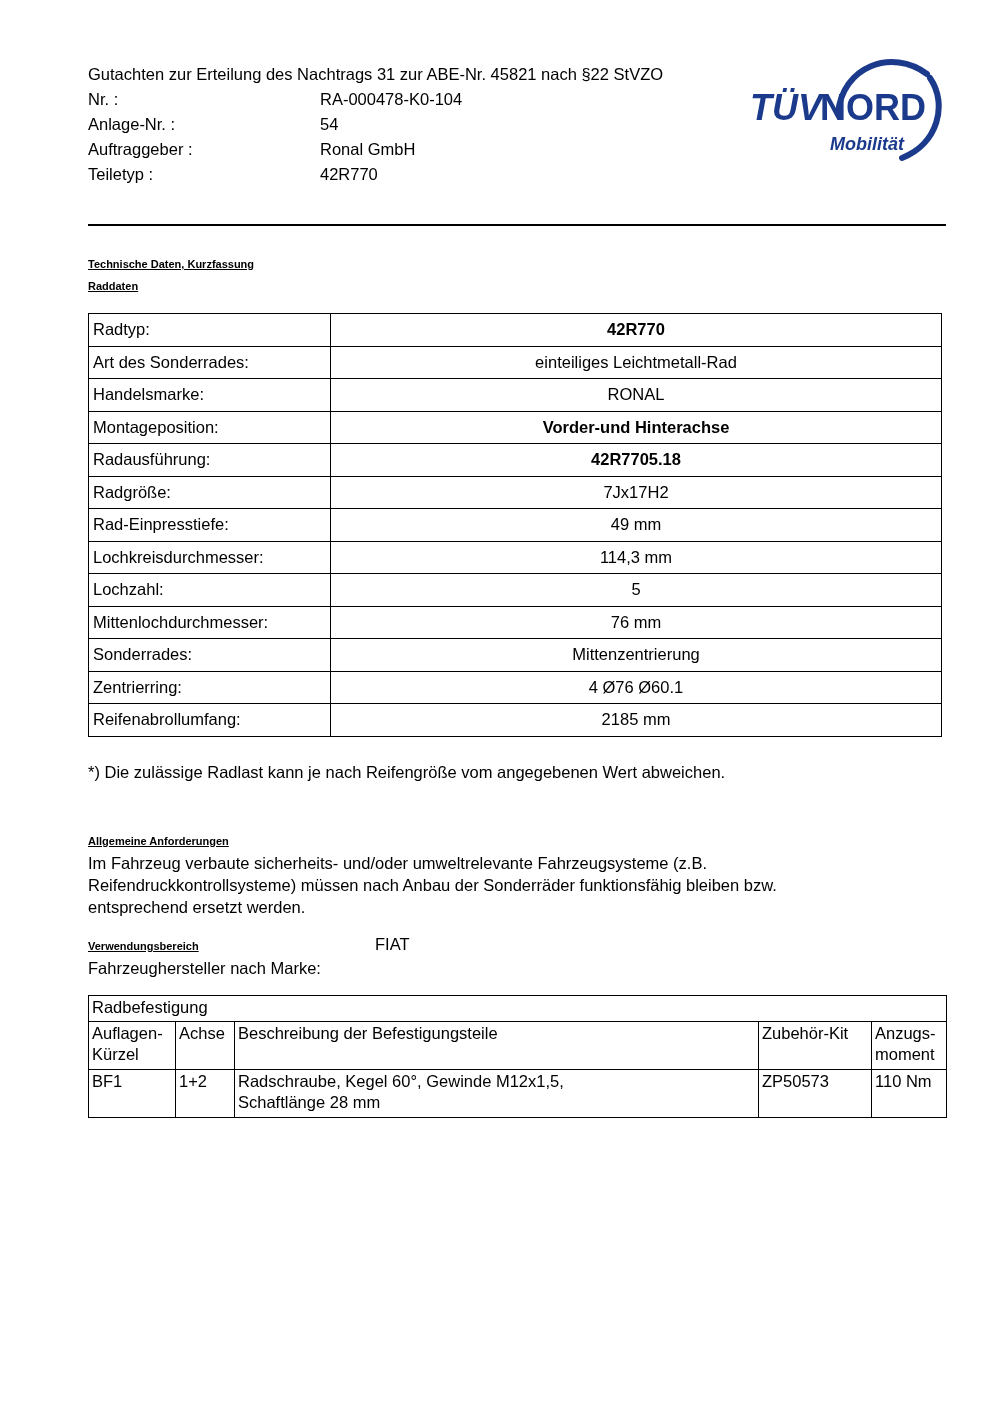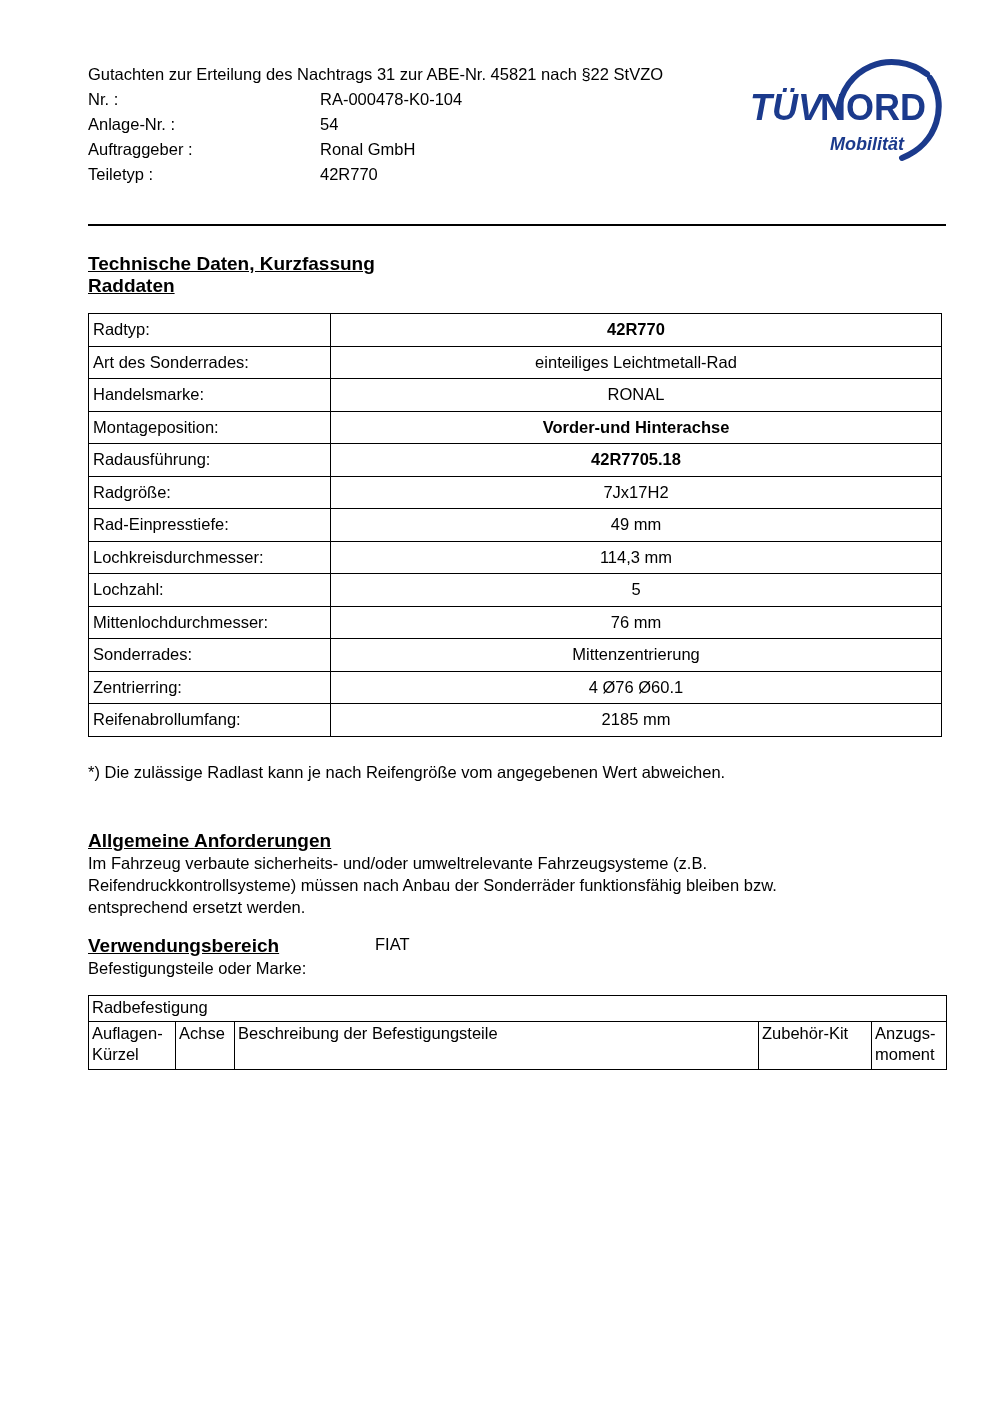--- a/index.html
+++ b/index.html
@@ -62,21 +62,21 @@
     position: absolute;
     left: 742px;
     top: 48px;
     width: 200px;
     height: 120px;
   }
   .logo svg { display: block; }
   
   .sec-head {
     position: absolute;
-    font-size: 19px;
+    font-size: 11px;
     font-weight: bold;
     text-decoration: underline;
     line-height: 22px;
     white-space: nowrap;
   }
   .body-text {
     position: absolute;
     font-size: 16.5px;
     line-height: 22.5px;
   }
@@ -241,21 +241,21 @@
   </table>
 
   <div class="footnote">*) Die zulässige Radlast kann je nach Reifengröße vom angegebenen Wert abweichen.</div>
 
   <div class="sec-head" style="left:88px; top:830px;">Allgemeine Anforderungen</div>
   <div class="body-text" style="left:88px; top:852px; width:830px;">Im Fahrzeug verbaute sicherheits- und/oder umweltrelevante Fahrzeugsysteme (z.B.</div>
   <div class="body-text" style="left:88px; top:896px; width:830px;">entsprechend ersetzt werden.</div>
   <div class="body-text" style="left:88px; top:874px; width:830px;">Reifendruckkontrollsysteme) müssen nach Anbau der Sonderräder funktionsfähig bleiben bzw.</div>
 
   <div class="sec-head" style="left:88px; top:935px;">Verwendungsbereich</div>
-  <div class="body-text" style="left:88px; top:957px;">Befestigungsteile oder Marke:</div>
+  <div class="body-text" style="left:88px; top:957px;">Fahrzeughersteller nach Marke:</div>
   <div class="body-text" style="left:375px; top:933px;">FIAT</div>
 
   <table class="bef-table">
     <colgroup>
       <col class="col-kuerzel">
       <col class="col-achse">
       <col class="col-besch">
       <col class="col-kit">
       <col class="col-moment">
     </colgroup>
@@ -269,16 +269,26 @@
           <div>Kürzel</div>
         </td>
         <td class="cell-2line">Achse</td>
         <td class="cell-2line">Beschreibung der Befestigungsteile</td>
         <td class="cell-2line">Zubehör-Kit</td>
         <td class="cell-2line">
           <div>Anzugs-</div>
           <div>moment</div>
         </td>
       </tr>
+      <tr>
+        <td class="cell-row">BF1</td>
+        <td class="cell-row">1+2</td>
+        <td class="cell-row">
+          <div>Radschraube, Kegel 60°, Gewinde M12x1,5,</div>
+          <div>Schaftlänge 28 mm</div>
+        </td>
+        <td class="cell-row">ZP50573</td>
+        <td class="cell-row">110 Nm</td>
+      </tr>
     </tbody>
   </table>
 
 </div>
 
 </body></html>

